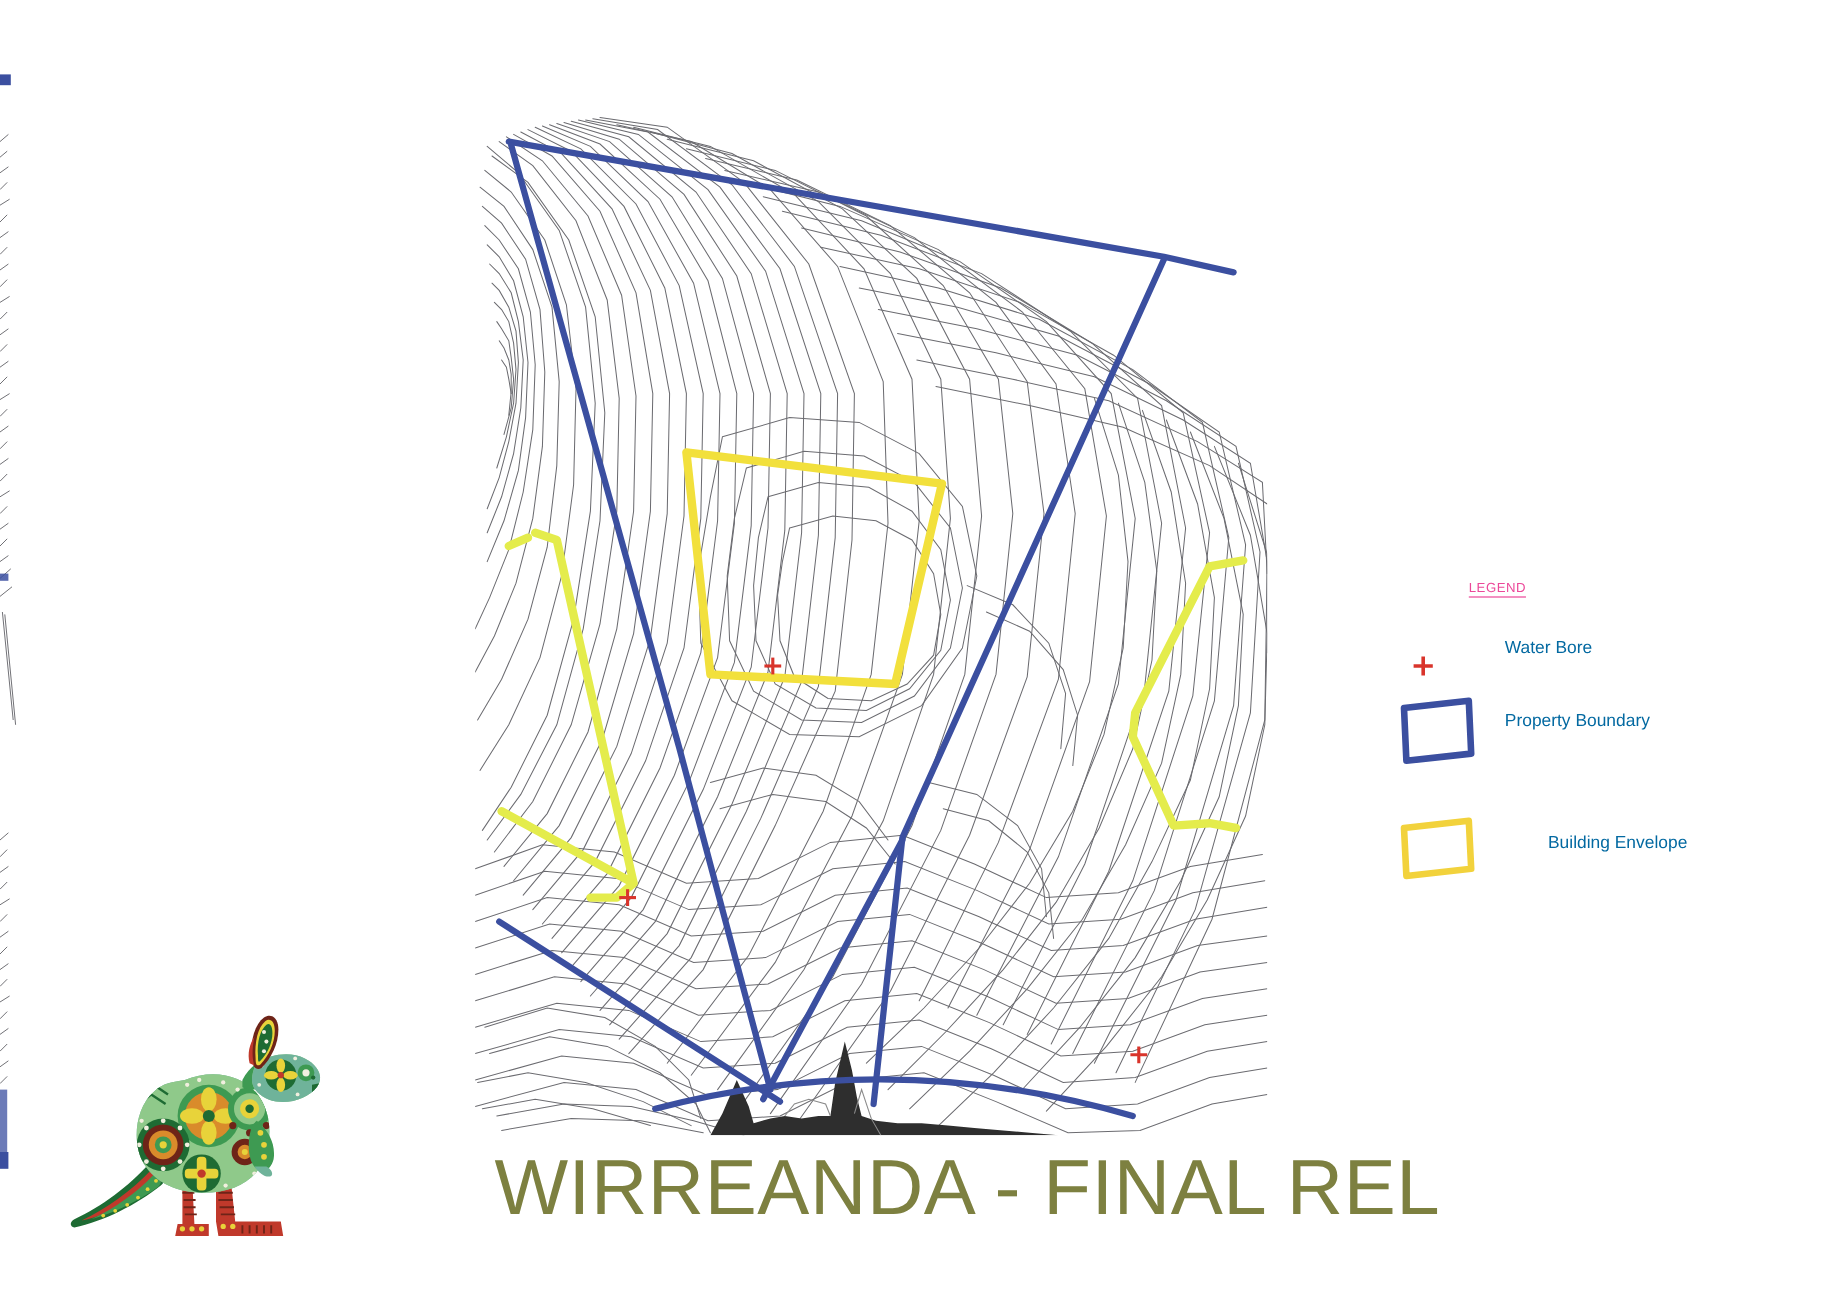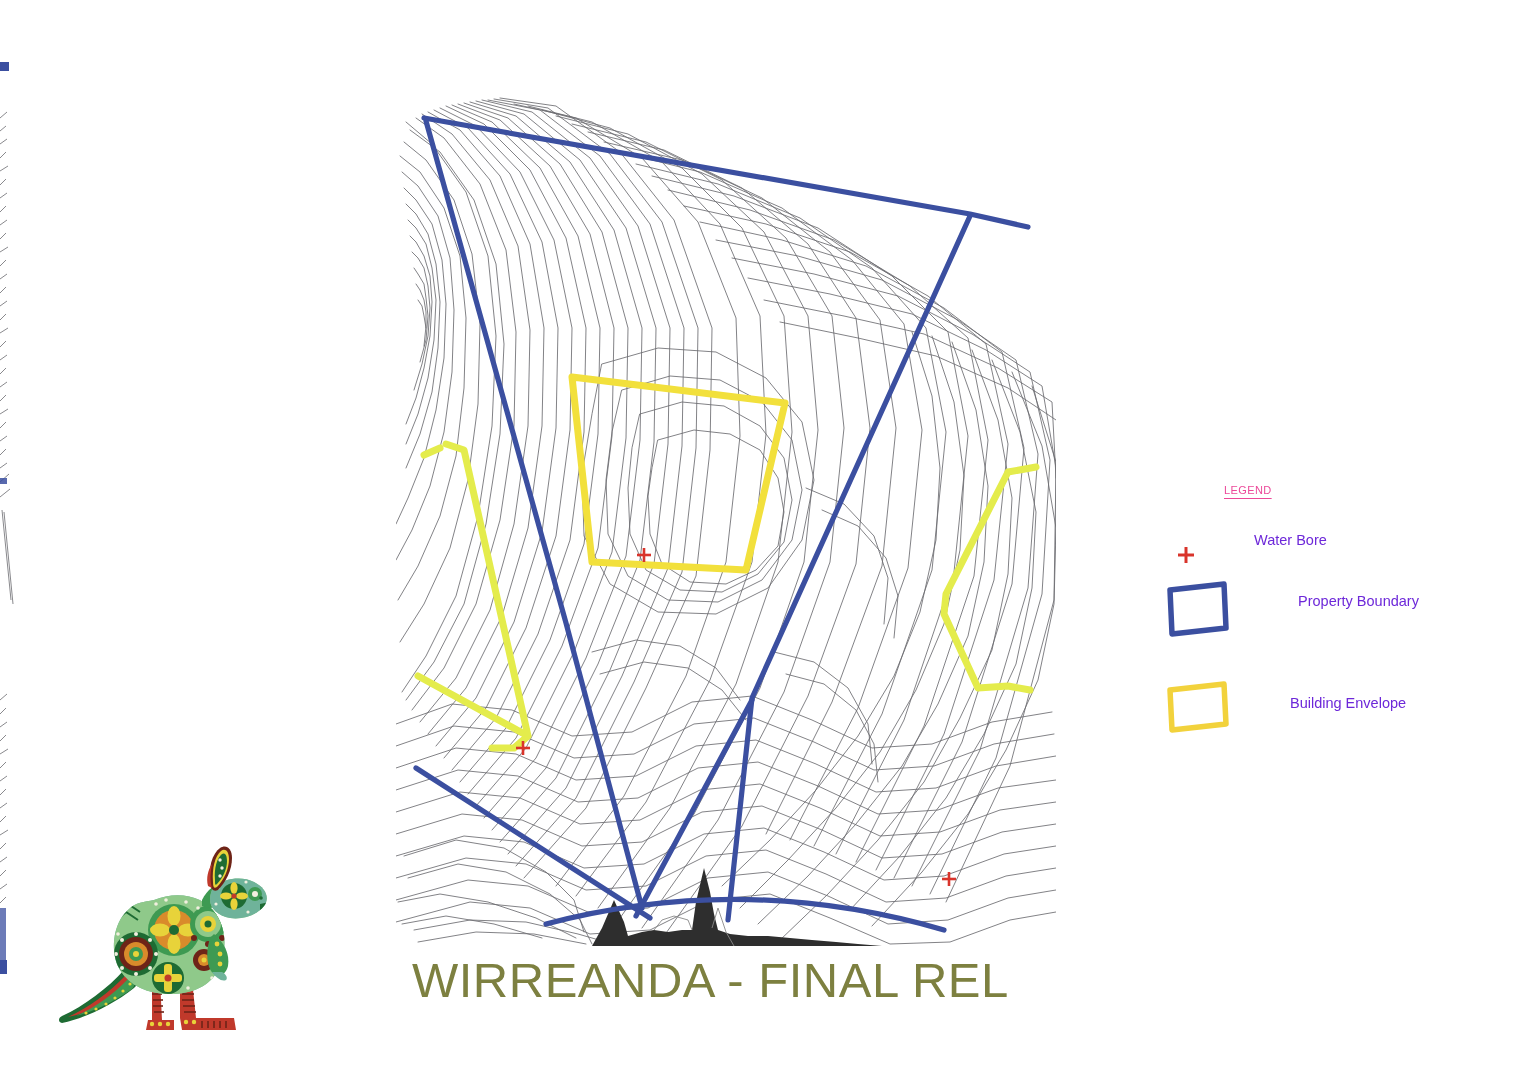--- a/index.html
+++ b/index.html
@@ -30,21 +30,21 @@
     left: 396px; top: 96px;
     width: 660px; height: 850px;
   }
   #map-svg { display: block; width: 660px; height: 850px; }
 
   
   #sheet-title {
     position: absolute;
     left: 412px; top: 952px;
     width: 640px;
-    font-size: 49px;
+    font-size: 65px;
     letter-spacing: 0.5px;
     color: #7d8040;
     white-space: nowrap;
     font-weight: 400;
   }
 
   
   #logo {
     position: absolute;
     left: 56px; top: 842px;
@@ -75,25 +75,25 @@
   .legend-key {
     position: absolute;
     left: 0; top: 0;
     width: 72px; height: 56px;
   }
   .legend-key svg { display: block; }
   .legend-label {
     position: absolute;
     left: 88px;
     font-size: 14.5px;
-    color: #6d28d9;
+    color: #0369a1;
     white-space: nowrap;
   }
   .r-bore .legend-label { top: 2px; }
-  .r-prop .legend-label { top: 13px; margin-left: 44px; }
+  .r-prop .legend-label { top: 13px; }
   .r-bldg .legend-label { top: 31px; margin-left: 36px; }
 </style>
 </head>
 <body>
 
 <div id="page">
 
   <div id="edge-artifacts">
     <svg width="26" height="1080" viewBox="0 0 26 1080">
       <rect x="0" y="62" width="9" height="9" fill="#3b4fa0"></rect>

